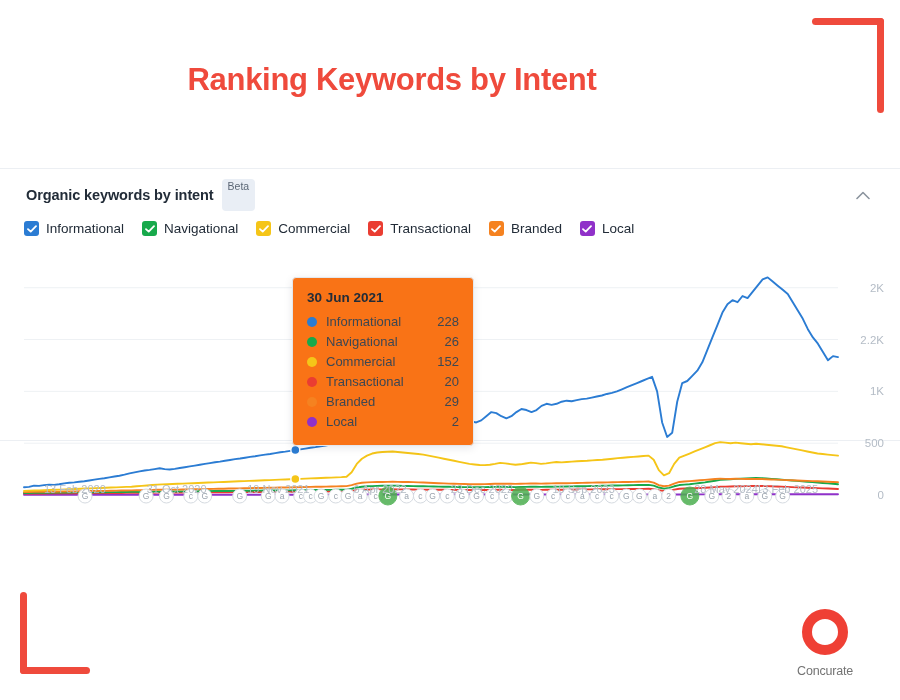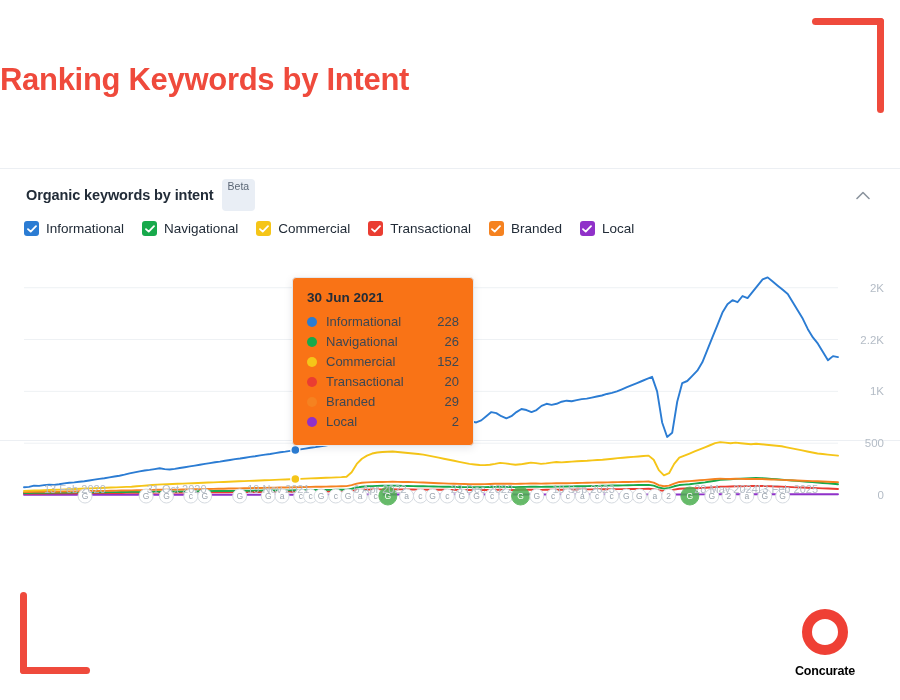--- a/index.html
+++ b/index.html
@@ -20,20 +20,21 @@
   #bracket-top-right .h { top:0; left:0; width:72px; height:7px; }
   #bracket-top-right .v { top:0; right:0; width:7px; height:95px; }
 
   #bracket-bottom-left { bottom:26px; left:20px; width:70px; height:82px; }
   #bracket-bottom-left .v { top:0; left:0; width:7px; height:82px; }
   #bracket-bottom-left .h { bottom:0; left:0; width:70px; height:7px; }
 
   
   #page-title {
     position:absolute; top:62px; left:0; width:784px;
+    text-align:center;
     color:#ef4a3c;
     font-size:31px;
     font-weight:bold;
     letter-spacing:-0.3px;
   }
 
   
   #widget-card {
     position:absolute; top:168px; left:0; width:900px; height:273px;
     background:#fff;
@@ -114,21 +115,21 @@
   .tooltip-name { flex:1 1 auto; }
   .tooltip-value { margin-left:20px; color:#3d4752; }
 
   
   #brand-logo { position:absolute; right:20px; bottom:22px; width:110px; text-align:center; }
   #logo-ring {
     width:46px; height:46px; border-radius:50%;
     border:10px solid #ef4035;
     margin:0 auto 9px;
   }
-  #logo-wordmark { font-size:12.5px; font-weight:bold; color:#000000; letter-spacing:-0.2px; }
+  #logo-wordmark { font-size:12.5px; font-weight:normal; color:#737373; letter-spacing:-0.2px; }
 </style>
 </head>
 <body>
 
 <div class="bracket" id="bracket-top-right">
   <span class="bar h"></span>
   <span class="bar v"></span>
 </div>
 <div class="bracket" id="bracket-bottom-left">
   <span class="bar v"></span>

